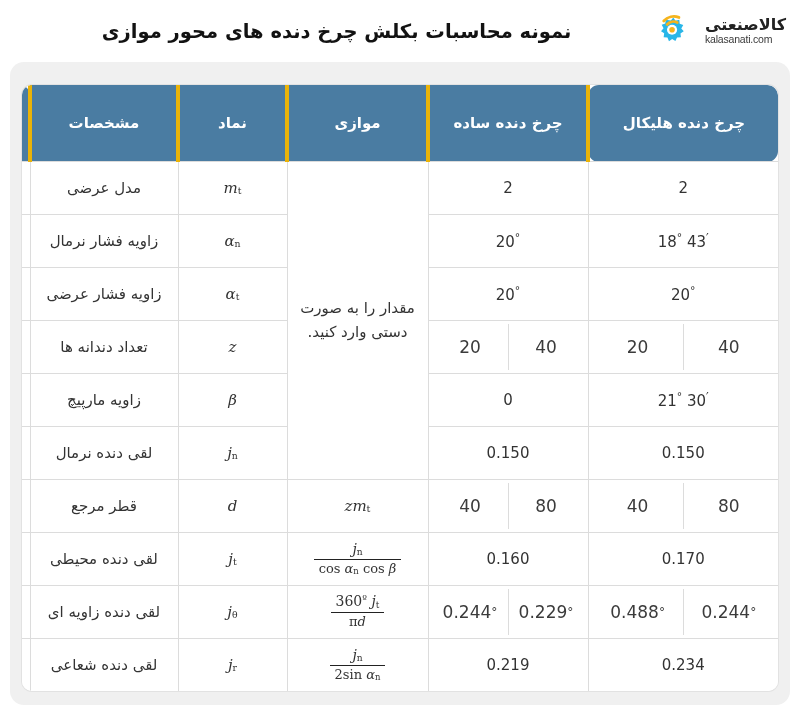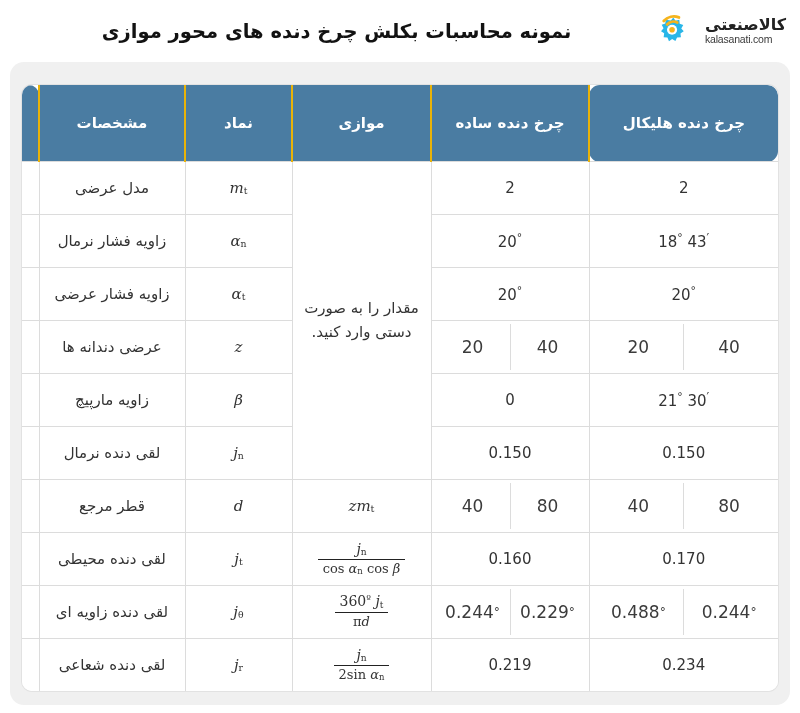--- a/index.html
+++ b/index.html
@@ -95,21 +95,21 @@
   }
 
   table.calc thead th {
     background: #4a7ca2;
     color: #ffffff;
     font-size: 15px;
     font-weight: bold;
     height: 76px;
     vertical-align: middle;
     text-align: center;
-    border-left: 2px solid #eab308;
+    border-left: 4px solid #eab308;
     letter-spacing: -0.3px;
     padding: 0 4px;
   }
   table.calc thead th:last-child { border-left: none; }
   table.calc thead th.col-radif { border-top-right-radius: 10px; }
   table.calc thead th.col-helical { border-top-left-radius: 10px; border-radius: 11px; }
 
   table.calc tbody td {
     border: 1px solid #dcdcdc;
     text-align: center;
@@ -295,21 +295,21 @@
               <div>20</div>
             </div>
           </td>
           <td class="split">
             <div class="split-inner">
               <div>40</div>
               <div>20</div>
             </div>
           </td>
           <td class="cell-symbol"><span>z</span></td>
-          <td class="cell-spec">عرضی دندانه ها</td>
+          <td class="cell-spec">تعداد دندانه ها</td>
           <td class="cell-num">4</td>
         </tr>
 
         <tr>
           <td class="cell-value">21<span class="deg">°</span> 30<span class="prime">′</span></td>
           <td class="cell-value">0</td>
           <td class="cell-symbol"><span>β</span></td>
           <td class="cell-spec">زاویه مارپیچ</td>
           <td class="cell-num">5</td>
         </tr>

